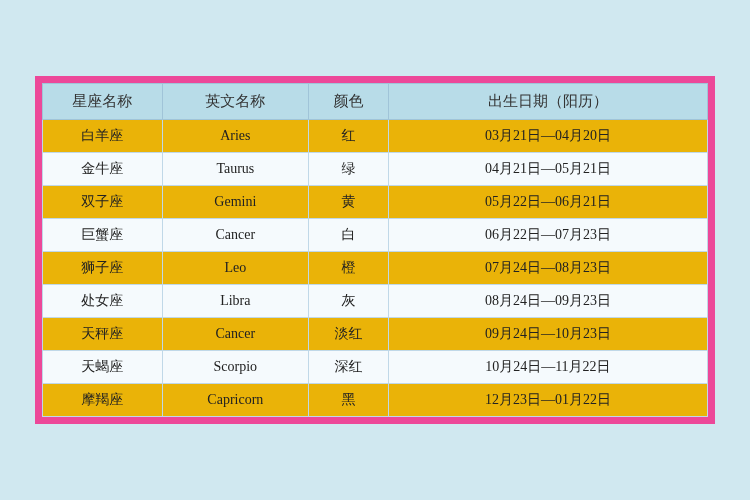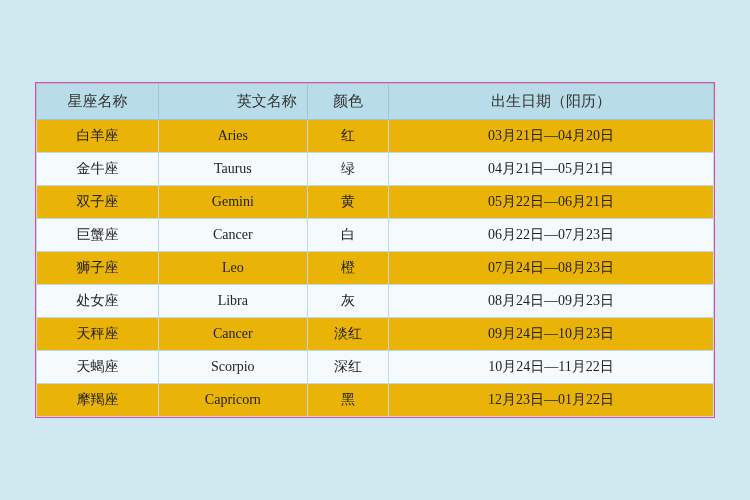--- a/index.html
+++ b/index.html
@@ -14,21 +14,21 @@
       background-color: #d0e8f0;
       display: flex;
       align-items: center;
       justify-content: center;
       font-family: "SimSun", "宋体", serif;
       overflow: hidden;
     }
 
     .table-container {
       background-color: #ffffff;
-      border: 1px solid #ec4899;
+      border: 7px solid #ec4899;
       width: 680px;
     }
 
     table {
       width: 100%;
       border-collapse: collapse;
     }
 
     thead tr {
       background-color: #b8dce8;
@@ -53,21 +53,21 @@
 
     tbody td {
       border: 1px solid #c0d8e8;
       padding: 7px 10px;
       text-align: center;
       font-size: 14px;
       color: #222;
     }
 
     .col-cn { width: 18%; }
-    .col-en { width: 22%; text-align: right; }
+    .col-en { width: 22%; }
     .col-color { width: 12%; }
     .col-date { width: 48%; }
   </style>
 </head>
 <body>
 
 <div class="table-container">
   <table>
     <thead>
       <tr>

